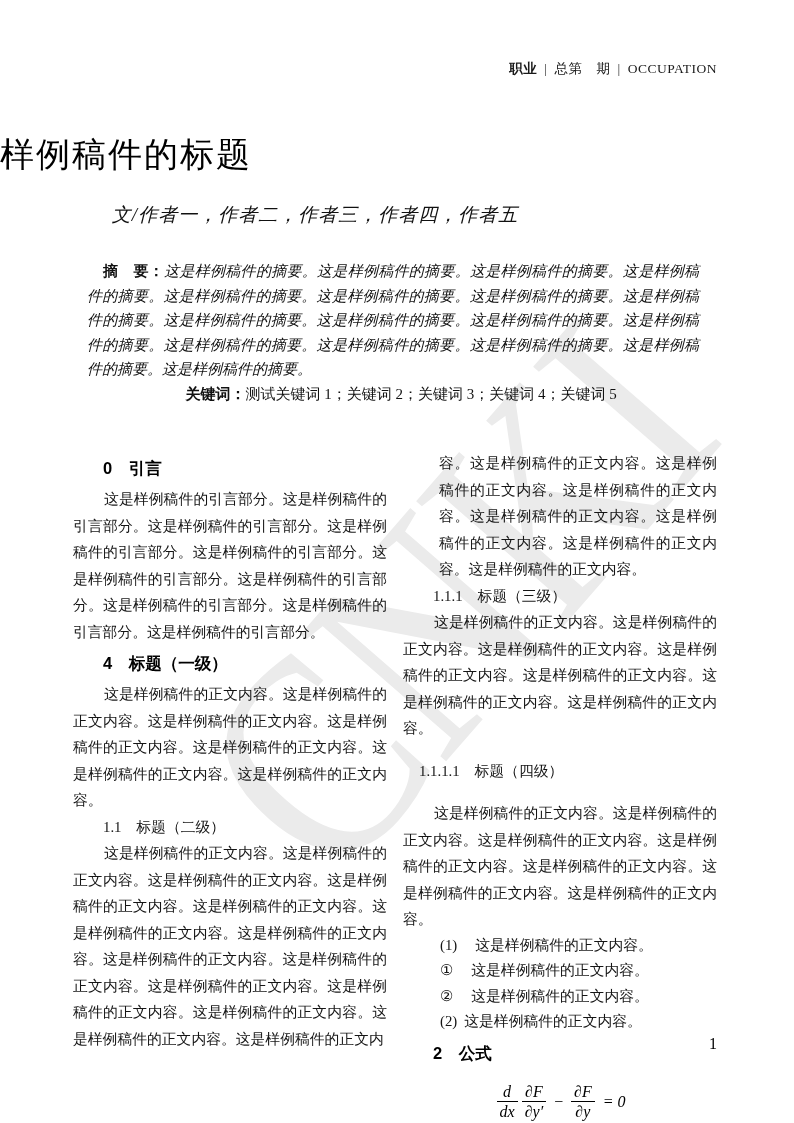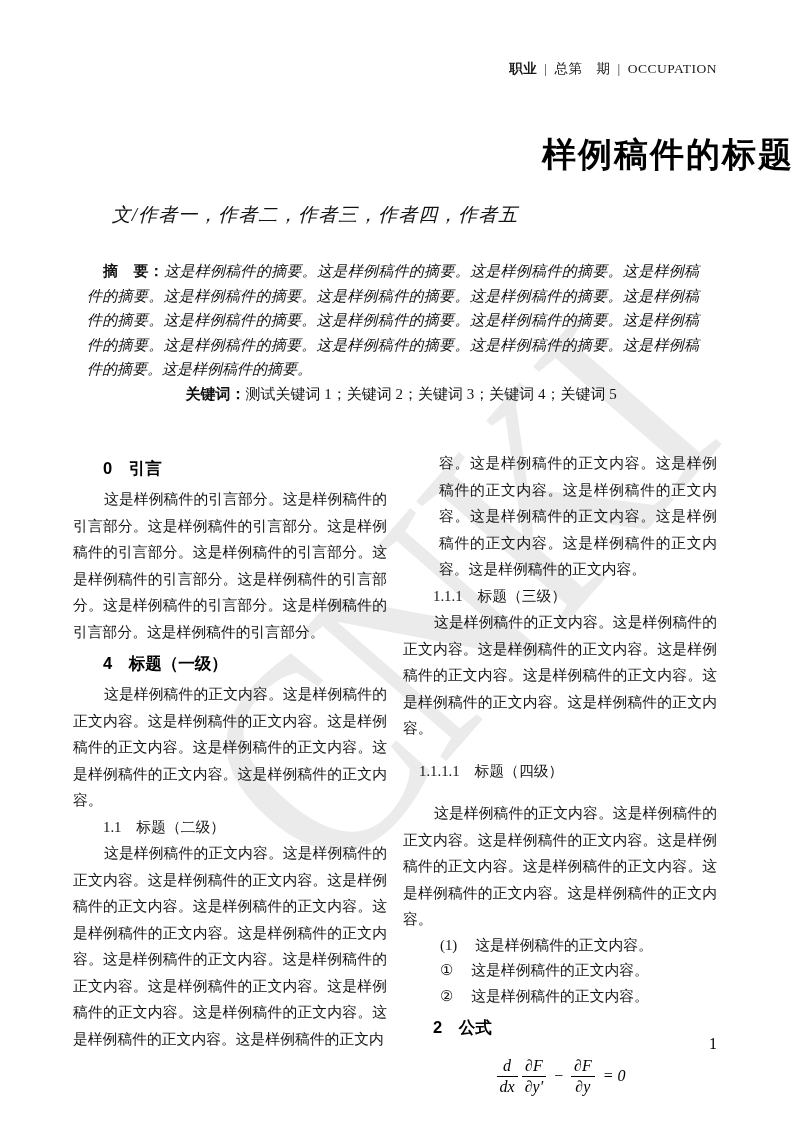--- a/index.html
+++ b/index.html
@@ -29,21 +29,21 @@
   
   .journal-header{
     position:absolute;top:60px;right:77px;
     font-size:13.5px;letter-spacing:.5px;color:#1a1a1a;
   }
   .journal-header .jname{font-weight:bold;}
   .journal-header .sep{margin:0 7px;color:#333;font-weight:normal;}
   
   .article-title{
     position:absolute;top:132px;left:0;width:794px;
-    text-align:right;font-size:34px;font-weight:bold;
+    text-align:left;font-size:34px;font-weight:normal;
     letter-spacing:2px;color:#000;
   }
   .article-byline{
     position:absolute;top:202px;left:0;width:630px;
     text-align:center;font-size:19px;font-style:italic;
     letter-spacing:1px;color:#111;
   }
   
   .abstract-block{
     position:absolute;top:259px;left:87px;width:612px;
@@ -137,20 +137,21 @@
         <p class="bp no-indent">容。这是样例稿件的正文内容。这是样例稿件的正文内容。这是样例稿件的正文内容。这是样例稿件的正文内容。这是样例稿件的正文内容。这是样例稿件的正文内容。这是样例稿件的正文内容。</p>
         <div class="h-l3">1.1.1　标题（三级）</div>
         <p class="bp">这是样例稿件的正文内容。这是样例稿件的正文内容。这是样例稿件的正文内容。这是样例稿件的正文内容。这是样例稿件的正文内容。这是样例稿件的正文内容。这是样例稿件的正文内容。</p>
         <div class="h-l4">1.1.1.1　标题（四级）</div>
         <p class="bp">这是样例稿件的正文内容。这是样例稿件的正文内容。这是样例稿件的正文内容。这是样例稿件的正文内容。这是样例稿件的正文内容。这是样例稿件的正文内容。这是样例稿件的正文内容。</p>
 
         <div class="num-list">
           <div class="num-item"><span class="marker">(1)</span><span>这是样例稿件的正文内容。</span></div>
           <div class="num-item"><span class="marker">①</span><span>这是样例稿件的正文内容。</span></div>
           <div class="num-item"><span class="marker">②</span><span>这是样例稿件的正文内容。</span></div>
+          <div class="num-item"><span class="marker">(2)</span><span>这是样例稿件的正文内容。</span></div>
         </div>
 
         <div class="h-l1">2　公式</div>
 
         <div class="equation">
           <span class="frac">
             <span class="num">d</span>
             <span class="den">dx</span>
           </span>
           <span class="frac">

